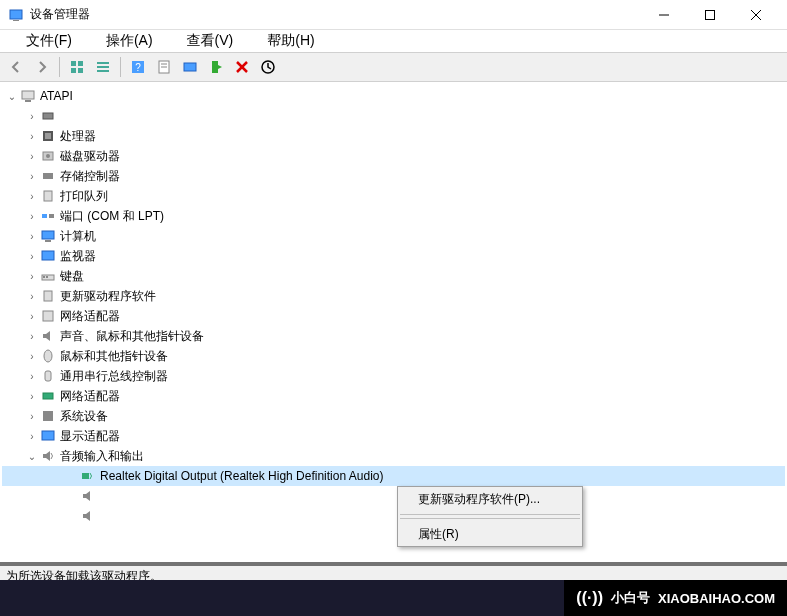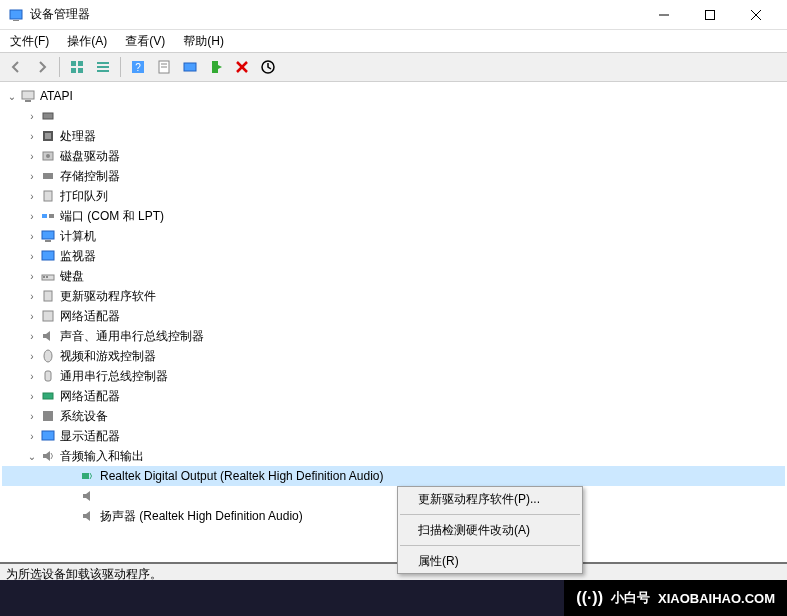--- a/index.html
+++ b/index.html
@@ -4,38 +4,38 @@
 <style>
 * { margin:0; padding:0; box-sizing:border-box; font-family:"Microsoft YaHei","Segoe UI",sans-serif; }
 body { background:#fff; width:787px; height:616px; position:relative; overflow:hidden; font-size:12px; color:#000; }
 
 .titlebar { height:30px; display:flex; align-items:center; padding:8px 8px; background:#fff; border-bottom:1px solid #e0e0e0; }
 .titlebar-icon { width:16px; height:16px; margin-right:6px; }
 .titlebar-text { flex:1; font-size:12px; }
 .winbtn { width:46px; height:30px; display:flex; align-items:center; justify-content:center; }
 
 .menubar { height:22px; display:flex; align-items:center; padding:0 6px; gap:10px; background:#fff; }
-.menuitem { font-size:12px; padding:2px 4px; cursor:default; }
+.menuitem { font-size:14px; padding:2px 4px; cursor:default;margin-left:16px; }
 
 .toolbar { height:30px; background:#f0f0f0; border-top:1px solid #d0d0d0; border-bottom:1px solid #d0d0d0; display:flex; align-items:center; padding:0 4px; gap:2px; }
 .tbtn { width:24px; height:24px; display:flex; align-items:center; justify-content:center; }
 .tsep { width:1px; height:20px; background:#c0c0c0; margin:0 3px; }
 
 .tree { position:absolute; top:82px; left:0; right:0; bottom:54px; overflow:auto; padding:4px 2px; background:#fff; }
 .node { display:flex; align-items:center; height:20px; padding-left:0; white-space:nowrap; cursor:default; }
 .node.selected { background:#cce8ff; }
 .expander { width:16px; display:flex; justify-content:center; align-items:center; color:#666; font-size:10px; }
 .node-icon { width:16px; height:16px; margin-right:4px; flex-shrink:0; }
 .node-label { font-size:12px; }
 
 .indent0 { padding-left:2px; }
 .indent1 { padding-left:22px; }
 .indent3 { padding-left:62px; }
 
-.statusbar { position:absolute; bottom:36px; left:0; right:0; height:18px; background:#f0f0f0; border-top:2px solid #737373; padding:2px 6px; font-size:12px; }
+.statusbar { position:absolute; bottom:36px; left:0; right:0; height:18px; background:#f0f0f0; border-top:4px solid #737373; padding:2px 6px; font-size:12px; }
 
 .taskbar { position:absolute; bottom:0; left:0; right:0; height:36px; background:#1a1a2e; }
 
 .watermark-box { position:absolute; bottom:0; right:0; height:36px; background:#000; color:#fff; display:flex; align-items:center; padding:0 12px; font-size:13px; font-weight:bold; gap:8px; }
 .wm-icon { font-size:16px; }
 
 .bg-watermarks { position:absolute; top:82px; left:0; right:0; bottom:54px; pointer-events:none; z-index:0; }
 .wm { position:absolute; color:rgba(200,200,200,0.5); font-size:12px; white-space:nowrap; }
 
 .tree { z-index:1; }
@@ -302,30 +302,30 @@
         </span>
         <span class="node-label">网络适配器</span>
       </div>
       <div class="node indent1">
         <span class="expander">›</span>
         <span class="node-icon">
           <svg width="16" height="16">
             <path d="M3 6 L6 6 L10 3 L10 13 L6 10 L3 10 Z" fill="#888"></path>
           </svg>
         </span>
-        <span class="node-label">声音、通用串行总线控制器</span>
+        <span class="node-label">声音、鼠标和其他指针设备</span>
       </div>
       <div class="node indent1">
         <span class="expander">›</span>
         <span class="node-icon">
           <svg width="16" height="16">
             <ellipse cx="8" cy="8" rx="4" ry="6" fill="#ddd" stroke="#888"></ellipse>
           </svg>
         </span>
-        <span class="node-label">视频和游戏控制器</span>
+        <span class="node-label">鼠标和其他指针设备</span>
       </div>
       <div class="node indent1">
         <span class="expander">›</span>
         <span class="node-icon">
           <svg width="16" height="16">
             <rect x="5" y="3" width="6" height="10" rx="2" fill="#ddd" stroke="#888"></rect>
           </svg>
         </span>
         <span class="node-label">通用串行总线控制器</span>
       </div>
@@ -386,28 +386,26 @@
         </svg>
       </span>
   </div>
   <div class="node indent3">
     <span class="expander"></span>
     <span class="node-icon">
         <svg width="16" height="16">
           <path d="M3 6 L6 6 L10 3 L10 13 L6 10 L3 10 Z" fill="#888"></path>
         </svg>
       </span>
-    <span class="node-label">扬声器 (Realtek High Definition Audio)</span>
   </div>
 </div>
 
 <div class="context-menu" style="top:486px; left:397px;">
   <div class="ctx-item">更新驱动程序软件(P)...</div>
   <div class="ctx-sep"></div>
-  <div class="ctx-item">扫描检测硬件改动(A)</div>
   <div class="ctx-sep"></div>
   <div class="ctx-item">属性(R)</div>
 </div>
 
 <div class="statusbar">
   <span>为所选设备卸载该驱动程序。</span>
 </div>
 
 <div class="taskbar"></div>
 

